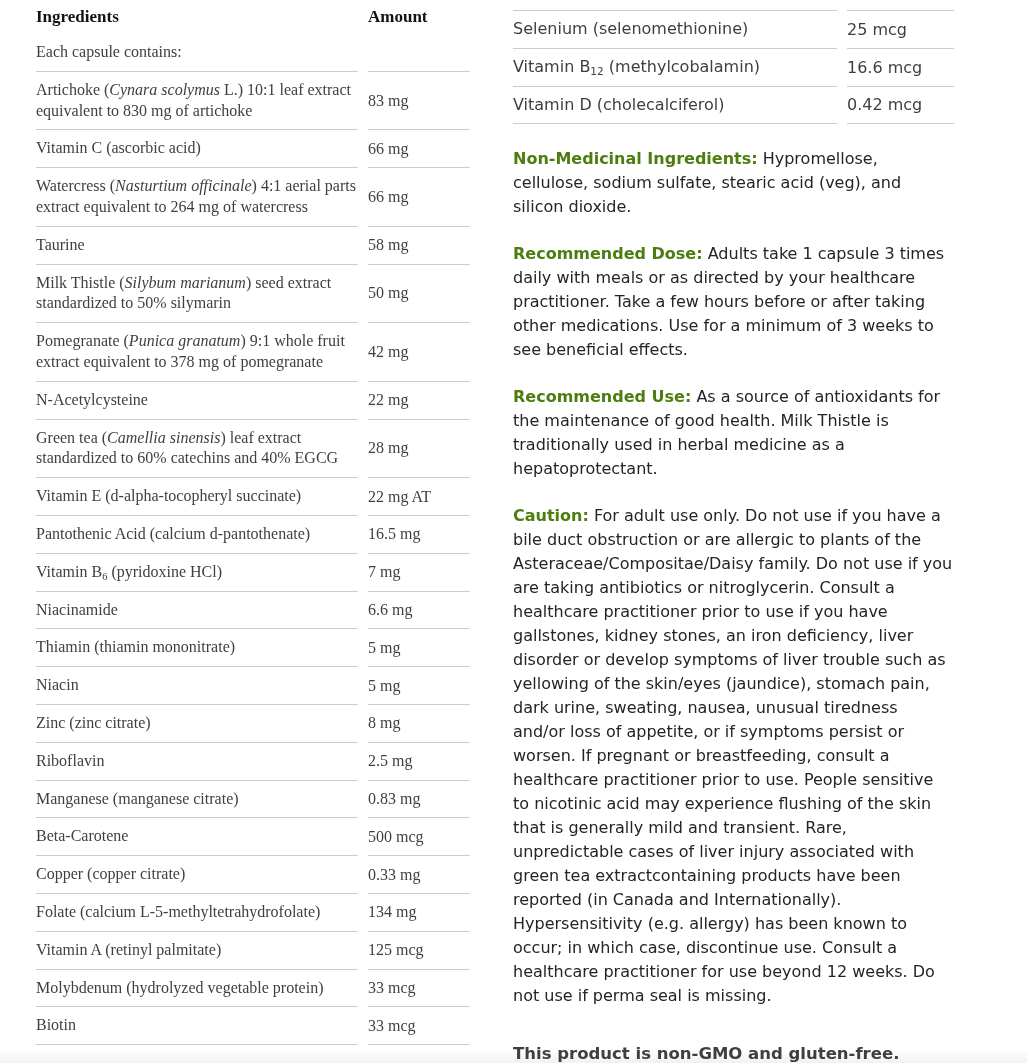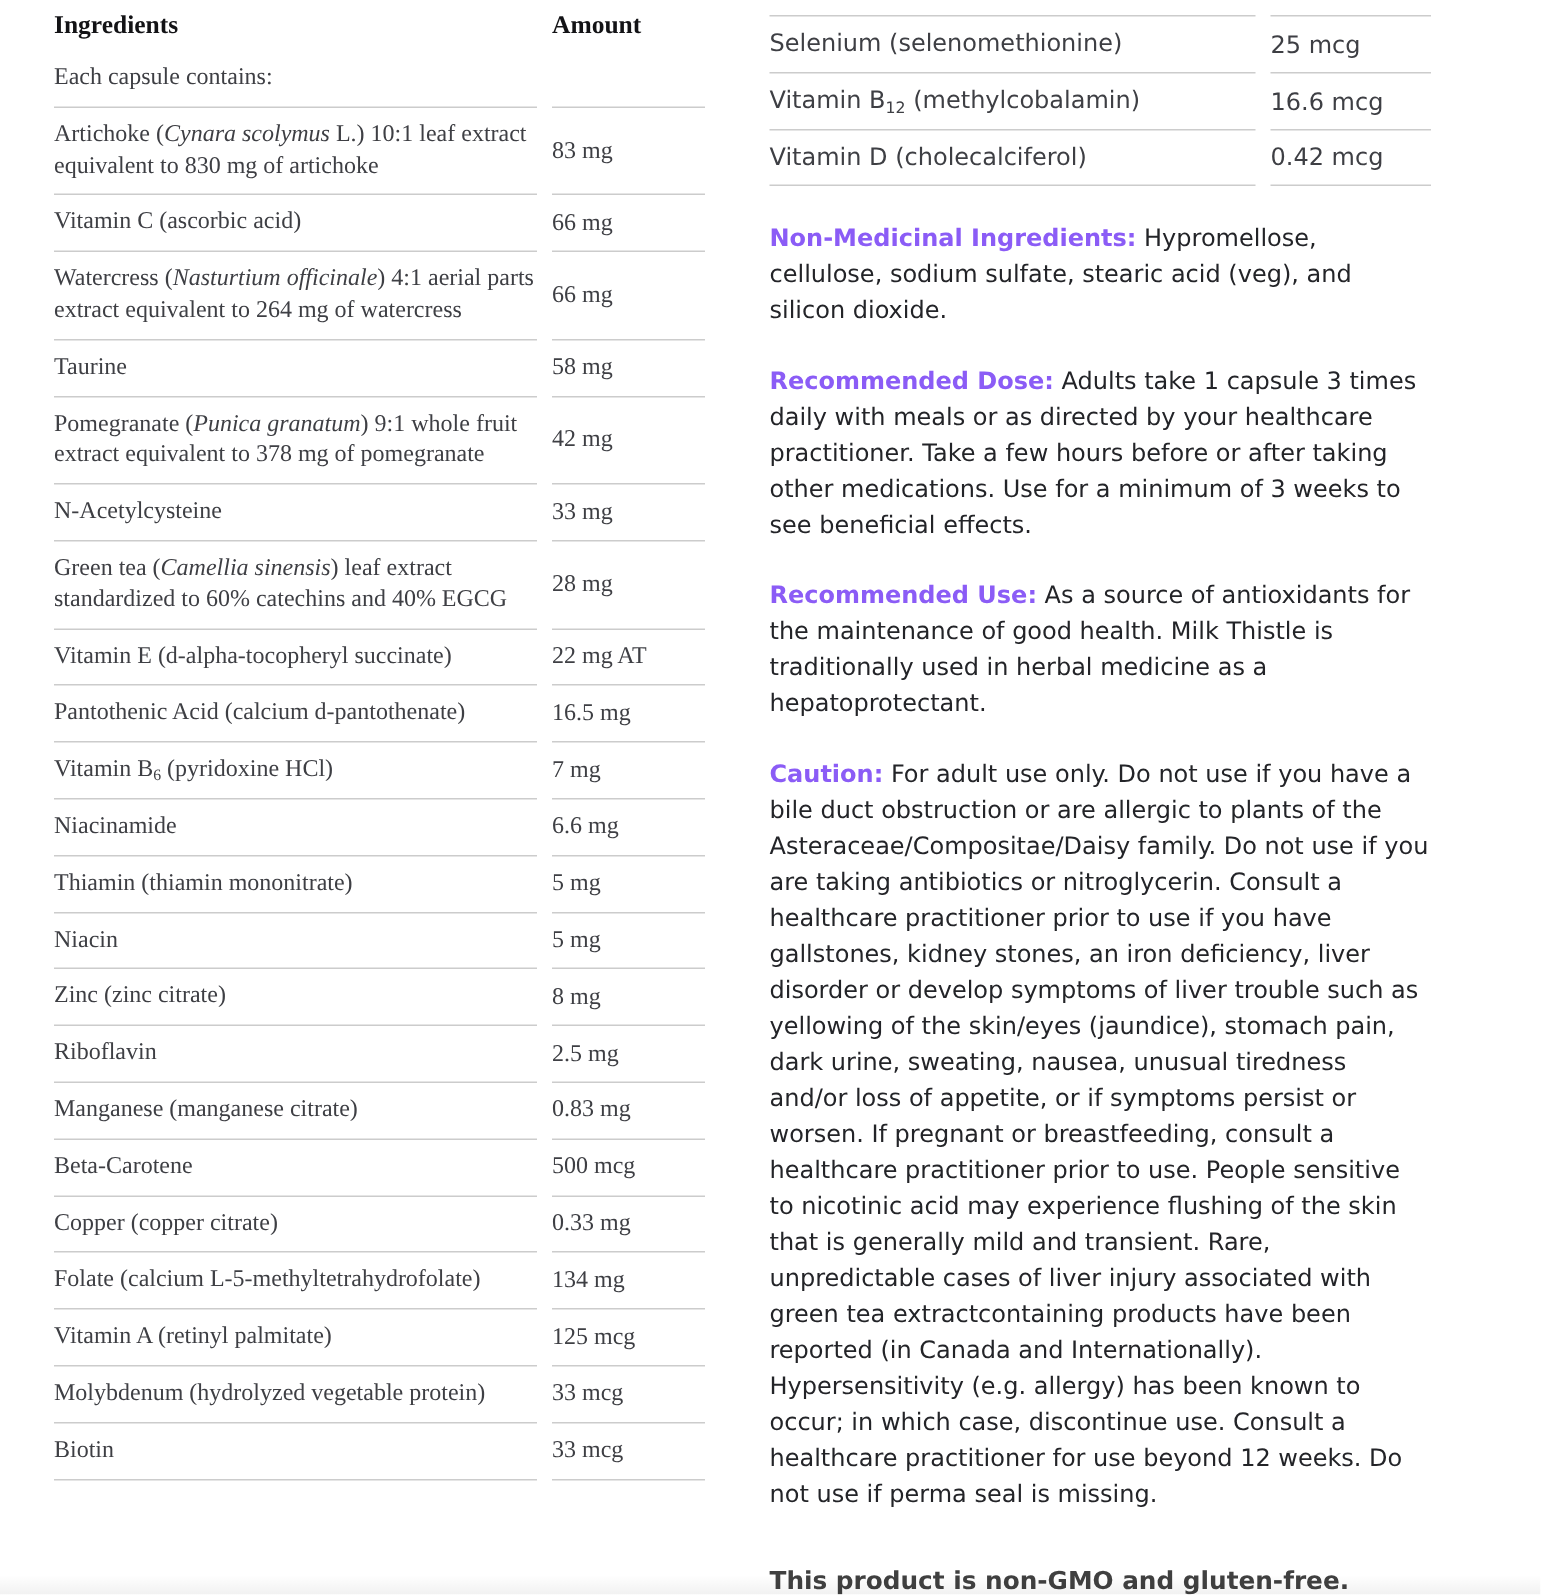--- a/index.html
+++ b/index.html
@@ -30,21 +30,21 @@
   sub{font-size:10.5px;line-height:0;vertical-align:-3px;}
   .col-right{
     position:absolute;left:513px;top:10px;width:441px;
     color:#232428;font-size:16px;
   }
   .rt{color:#3e3f44;}
   .rt .cell.name{width:324px;margin-right:10px;}
   .rt .row.first .cell{border-top:1px solid #cccccc;}
   #sections{margin-top:23px;}
   .para{margin:0 0 23px 0;line-height:24px;}
-  .para strong{color:#8b5cf6;}
+  .para strong{color:#4d7c0f;}
   .footer-note{font-weight:bold;color:#404040;font-size:16.5px;margin-top:34px;line-height:24px;}
   .bottom-fade{
     position:absolute;left:0;bottom:0;width:100%;height:13px;
     background:linear-gradient(to bottom, rgba(0,0,0,0), rgba(0,0,0,0.055));
     pointer-events:none;
   }
 </style>
 </head>
 <body>
 
@@ -79,29 +79,35 @@
         <div class="cell amt">66 mg</div>
       </div>
       <div class="row">
         <div class="cell name">
           <div class="inner">Taurine</div>
         </div>
         <div class="cell amt">58 mg</div>
       </div>
       <div class="row">
         <div class="cell name">
+          <div class="inner">Milk Thistle (<em>Silybum marianum</em>) seed extract standardized to 50% silymarin</div>
+        </div>
+        <div class="cell amt">50 mg</div>
+      </div>
+      <div class="row">
+        <div class="cell name">
           <div class="inner">Pomegranate (<em>Punica granatum</em>) 9:1 whole fruit extract equivalent to 378 mg of pomegranate</div>
         </div>
         <div class="cell amt">42 mg</div>
       </div>
       <div class="row">
         <div class="cell name">
           <div class="inner">N-Acetylcysteine</div>
         </div>
-        <div class="cell amt">33 mg</div>
+        <div class="cell amt">22 mg</div>
       </div>
       <div class="row">
         <div class="cell name">
           <div class="inner">Green tea (<em>Camellia sinensis</em>) leaf extract standardized to 60% catechins and 40% EGCG</div>
         </div>
         <div class="cell amt">28 mg</div>
       </div>
       <div class="row">
         <div class="cell name">
           <div class="inner">Vitamin E (d-alpha-tocopheryl succinate)</div>

